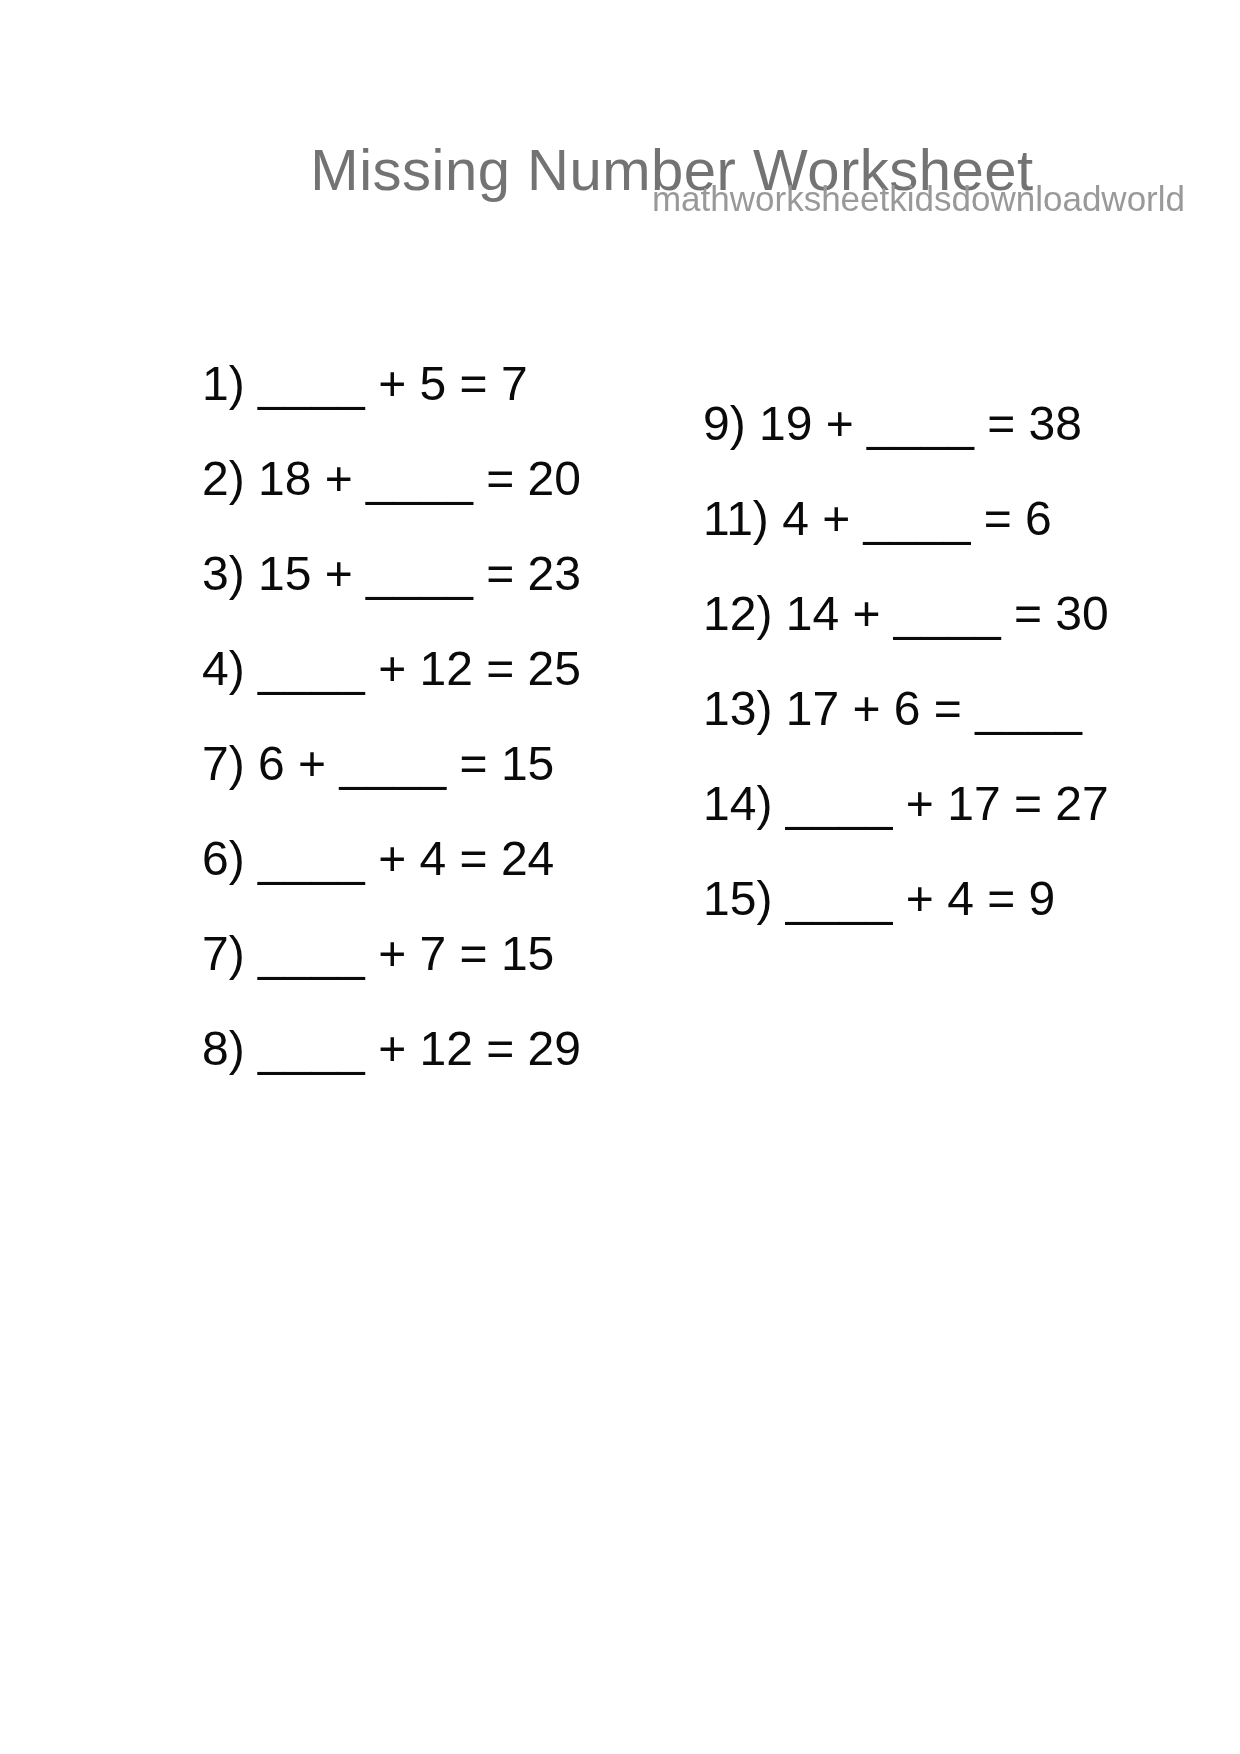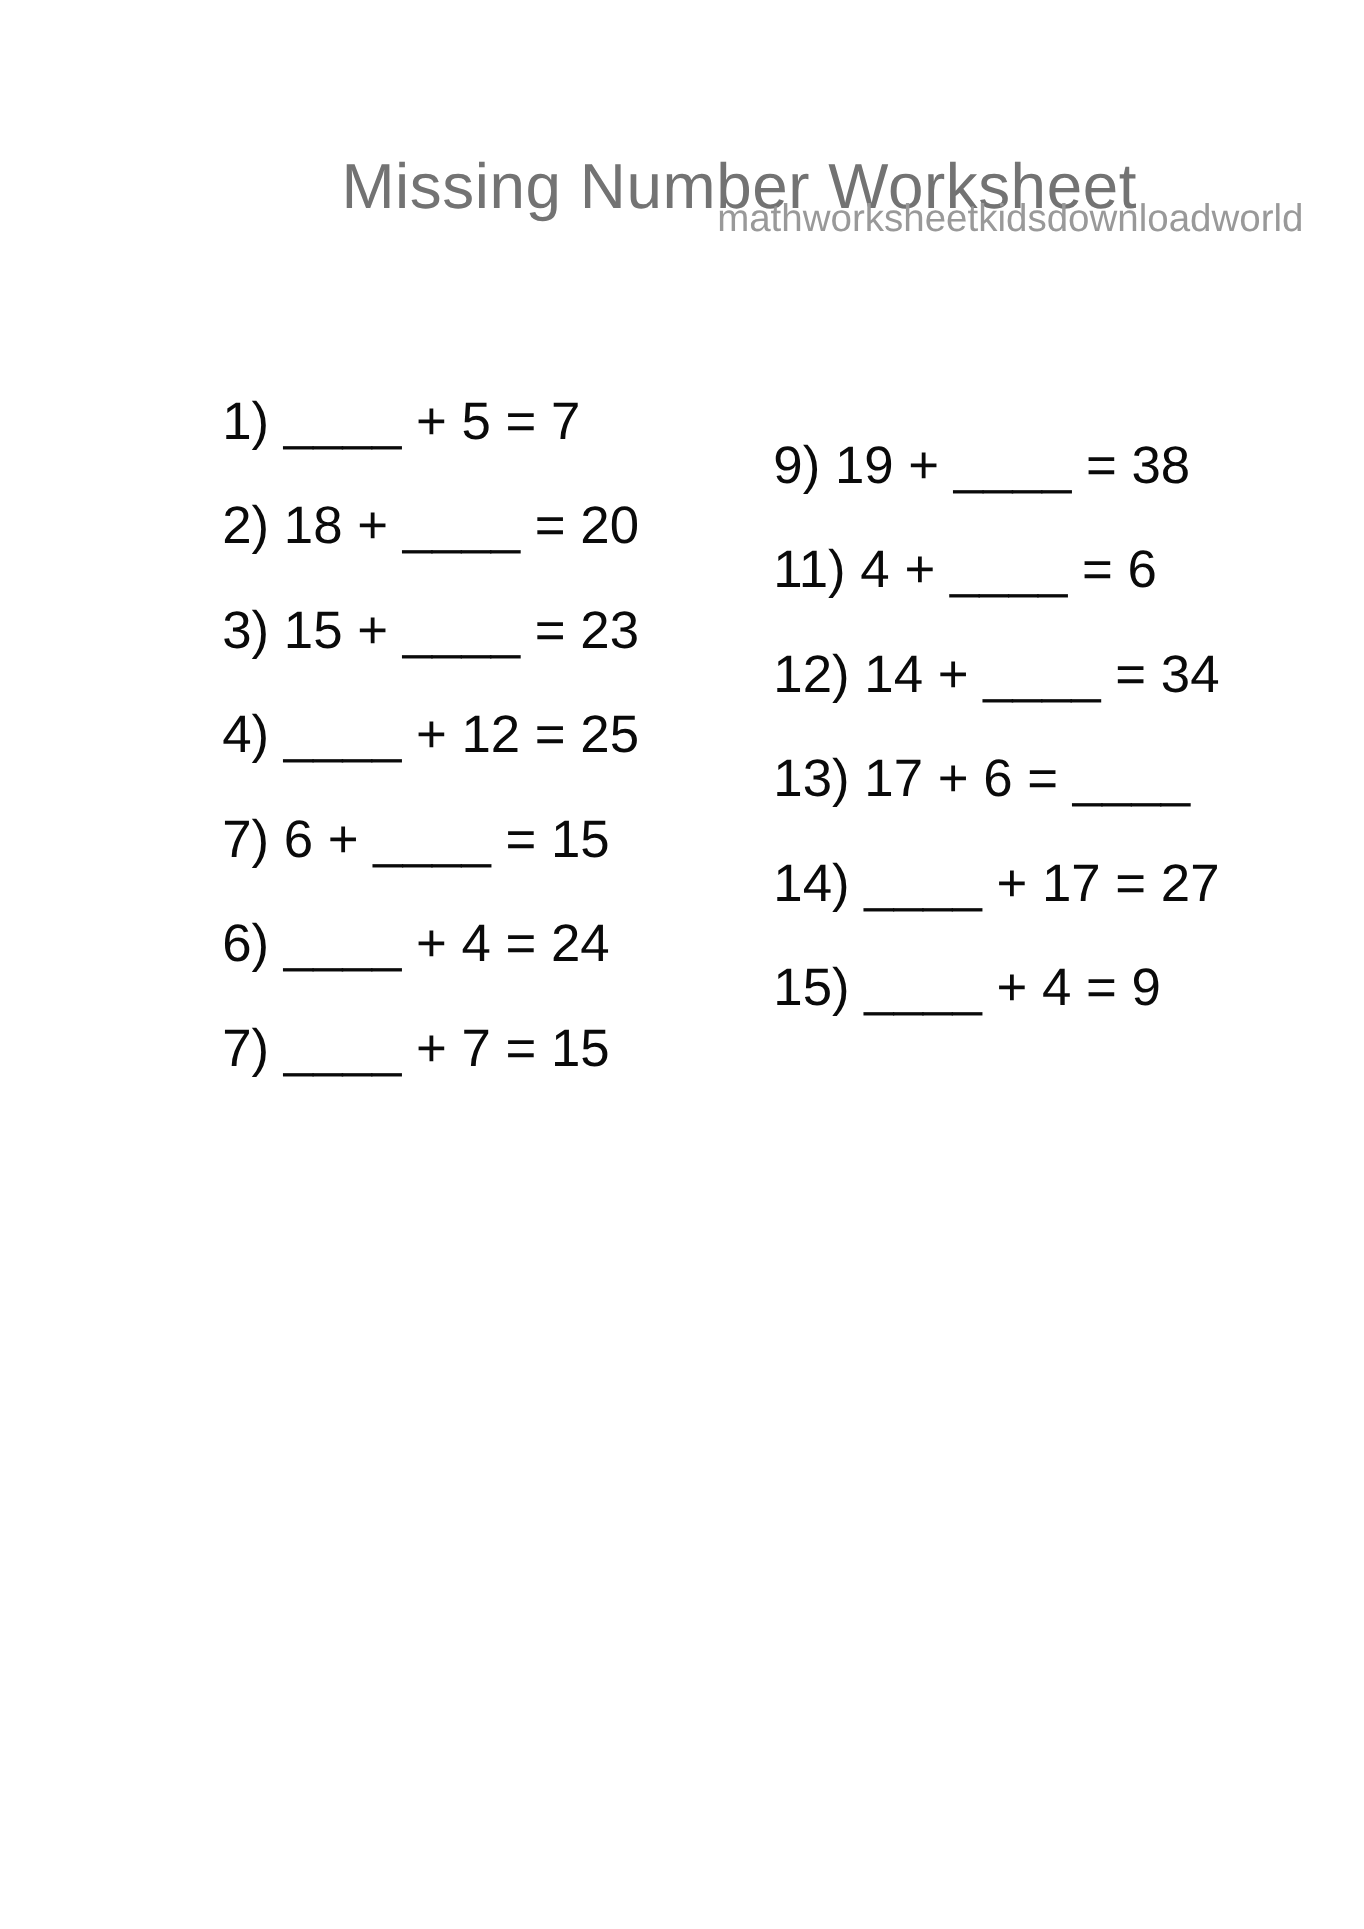--- a/index.html
+++ b/index.html
@@ -70,24 +70,25 @@
 <div class="problems">
 
   <div class="problems-column left">
     <div class="problem-item">1) ____ + 5 = 7</div>
     <div class="problem-item">2) 18 + ____ = 20</div>
     <div class="problem-item">3) 15 + ____ = 23</div>
     <div class="problem-item">4) ____ + 12 = 25</div>
     <div class="problem-item">7) 6 + ____ = 15</div>
     <div class="problem-item">6) ____ + 4 = 24</div>
     <div class="problem-item">7) ____ + 7 = 15</div>
+    <div class="problem-item">8) ____ + 12 = 29</div>
   </div>
 
   <div class="problems-column right">
     <div class="problem-item">9) 19 + ____ = 38</div>
     <div class="problem-item">11) 4 + ____ = 6</div>
-    <div class="problem-item">12) 14 + ____ = 34</div>
+    <div class="problem-item">12) 14 + ____ = 30</div>
     <div class="problem-item">13) 17 + 6 = ____</div>
     <div class="problem-item">14) ____ + 17 = 27</div>
     <div class="problem-item">15) ____ + 4 = 9</div>
   </div>
 
 </div>
 
 </body></html>

